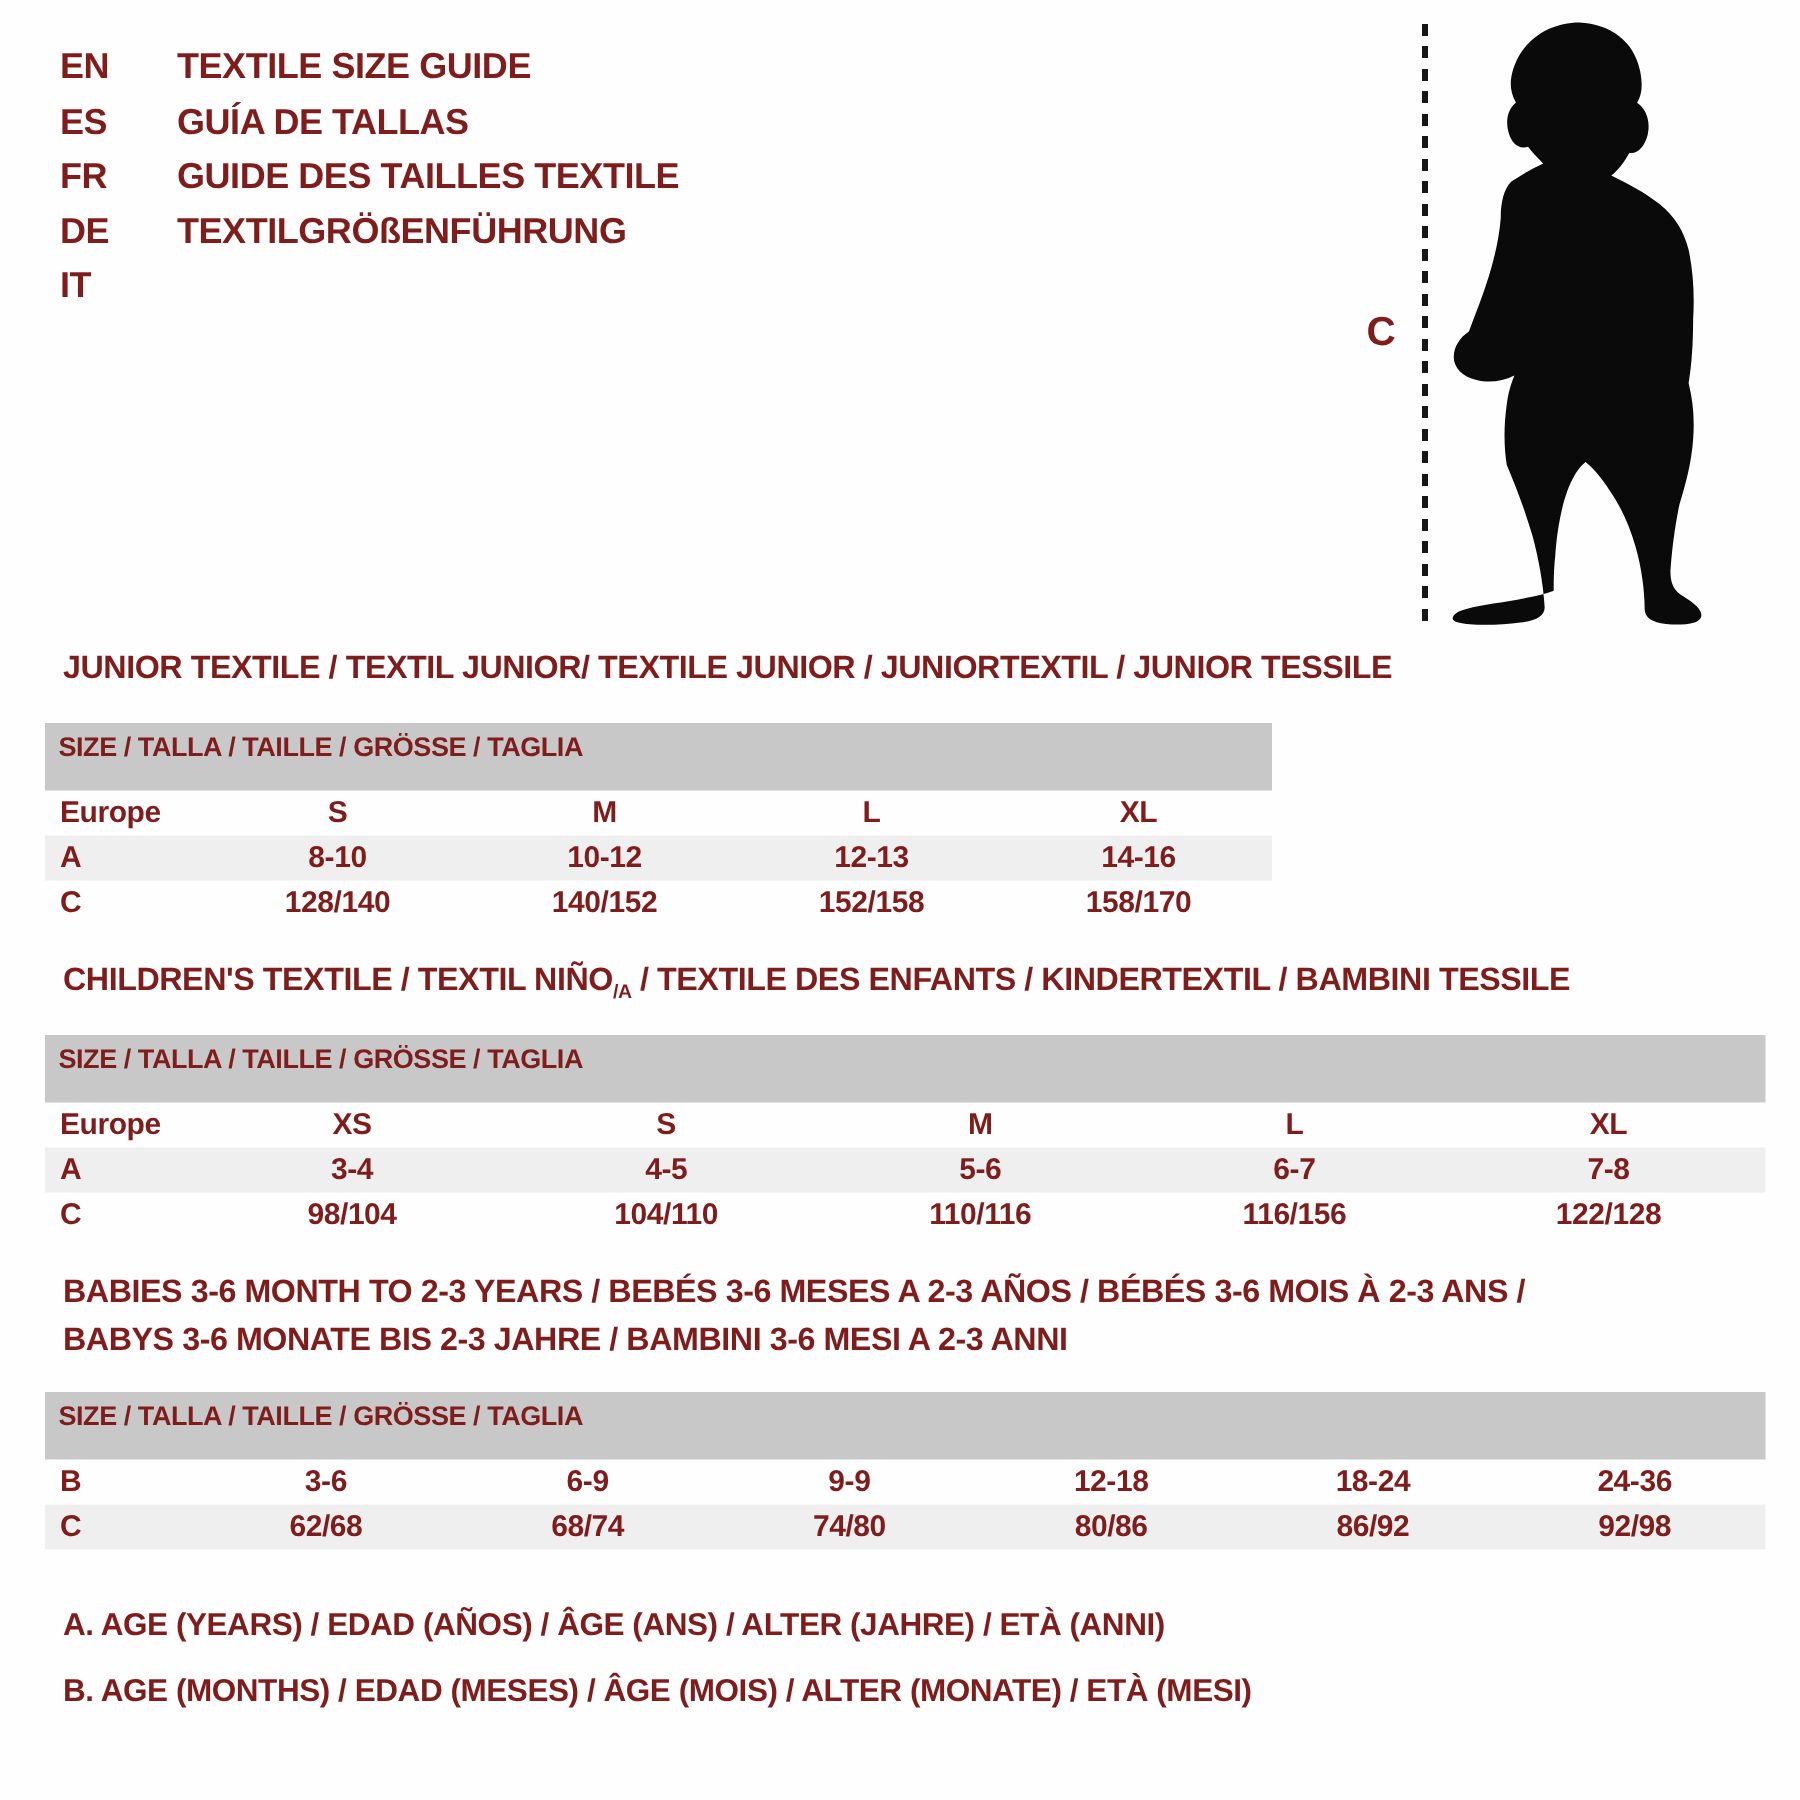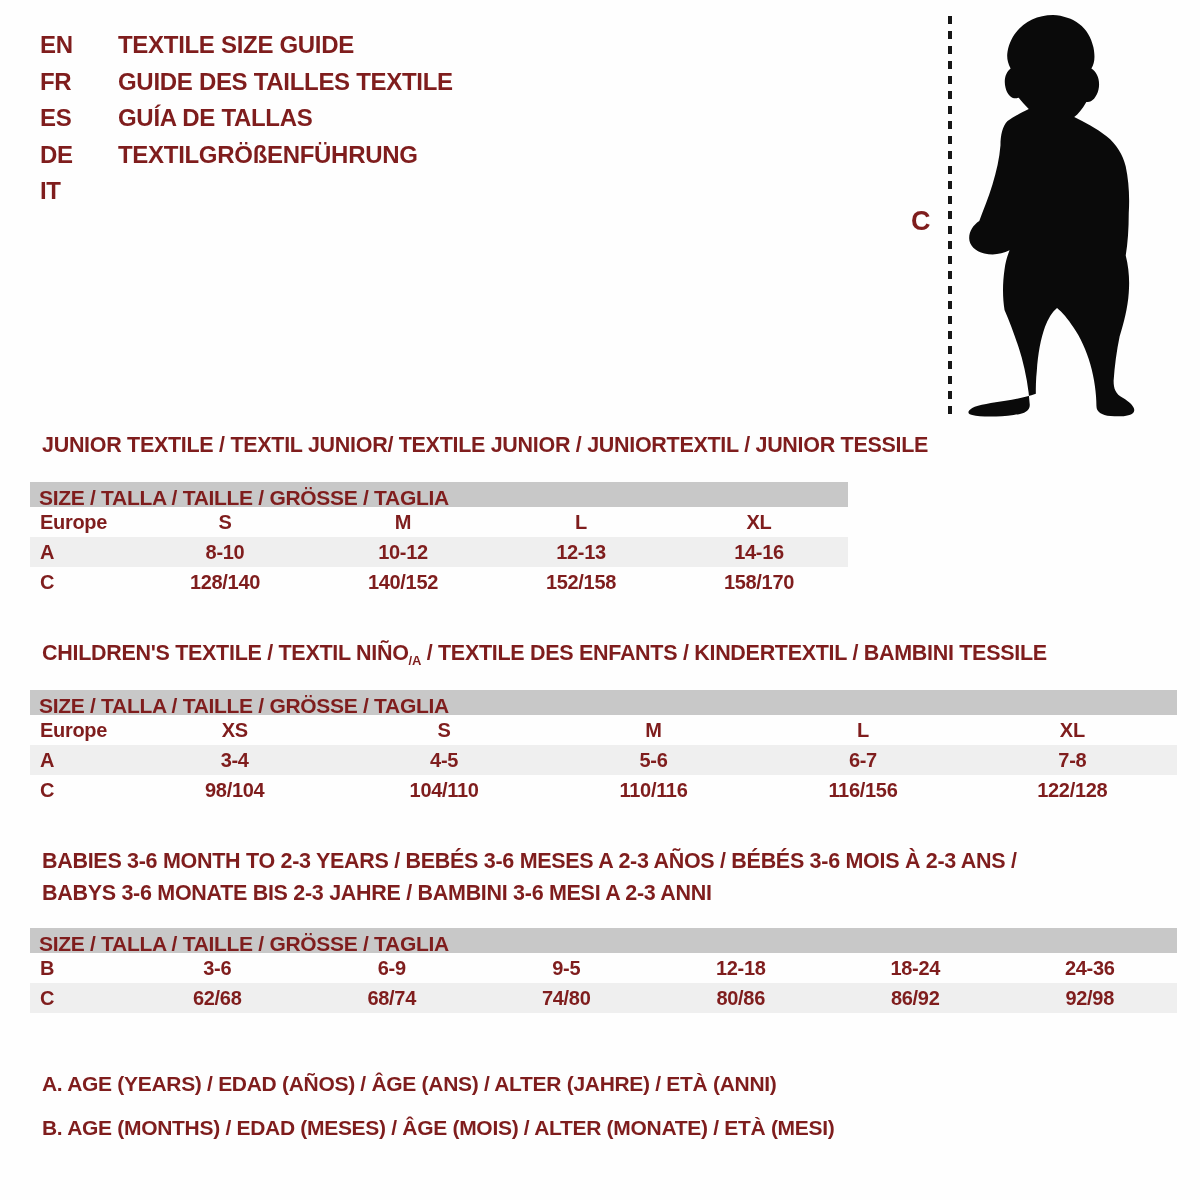--- a/index.html
+++ b/index.html
@@ -26,22 +26,22 @@
   .c-label { left:911px; top:206px; font-size:27px; font-weight:bold; }
   .silhouette { left:966px; top:13px; }
 
   
   .section-title { font-weight:bold; font-size:21.5px; white-space:nowrap; }
   .title-sub { font-size:13px; position:relative; top:5px; font-weight:bold; }
 
   
   .sg-table { position:absolute; }
   .size-bar {
-    background:#c8c8c8; height:25px; line-height:32px;
-    font-weight:bold; font-size:21px; padding-left:9px;
+    background:#c8c8c8; height:45px; line-height:32px;
+    font-weight:bold; font-size:18px; padding-left:9px;
   }
   .trow { display:flex; height:30px; line-height:30px;
           font-size:20px; font-weight:bold; }
   .trow.alt { background:#efefef; }
   .cell { flex:1 1 0; text-align:center; white-space:nowrap; }
   .cell.c0 { text-align:left; padding-left:10px; }
   .t-junior { width:818px; }
   .t-junior .cell.c0 { flex:0 0 96px; }
   .t-wide { width:1147px; }
   .t-wide .cell.c0 { flex:0 0 90px; }
@@ -53,26 +53,26 @@
 <body>
 
 <div class="page">
 
   <div class="abs lang-block">
     <div class="lang-row">
       <span class="lang-code">EN</span>
       <span class="lang-label">TEXTILE SIZE GUIDE</span>
     </div>
     <div class="lang-row">
+      <span class="lang-code">ES</span>
+      <span class="lang-label">GUÍA DE TALLAS</span>
+    </div>
+    <div class="lang-row">
       <span class="lang-code">FR</span>
       <span class="lang-label">GUIDE DES TAILLES TEXTILE</span>
-    </div>
-    <div class="lang-row">
-      <span class="lang-code">ES</span>
-      <span class="lang-label">GUÍA DE TALLAS</span>
     </div>
     <div class="lang-row">
       <span class="lang-code">DE</span>
       <span class="lang-label">TEXTILGRÖßENFÜHRUNG</span>
     </div>
     <div class="lang-row">
       <span class="lang-code">IT</span>
     </div>
   </div>
 
@@ -162,21 +162,21 @@
   </div>
 
   <div class="abs section-title" style="left:42px; top:849px;">BABIES 3-6 MONTH TO 2-3 YEARS / BEBÉS 3-6 MESES A 2-3 AÑOS / BÉBÉS 3-6 MOIS À 2-3 ANS /</div>
   <div class="abs section-title" style="left:42px; top:881px;">BABYS 3-6 MONATE BIS 2-3 JAHRE / BAMBINI 3-6 MESI A 2-3 ANNI</div>
   <div class="sg-table t-wide" style="left:30px; top:928px;">
     <div class="size-bar">SIZE / TALLA / TAILLE / GRÖSSE / TAGLIA</div>
     <div class="trow">
       <div class="cell c0">B</div>
       <div class="cell">3-6</div>
       <div class="cell">6-9</div>
-      <div class="cell">9-5</div>
+      <div class="cell">9-9</div>
       <div class="cell">12-18</div>
       <div class="cell">18-24</div>
       <div class="cell">24-36</div>
     </div>
     <div class="trow alt">
       <div class="cell c0">C</div>
       <div class="cell">62/68</div>
       <div class="cell">68/74</div>
       <div class="cell">74/80</div>
       <div class="cell">80/86</div>

